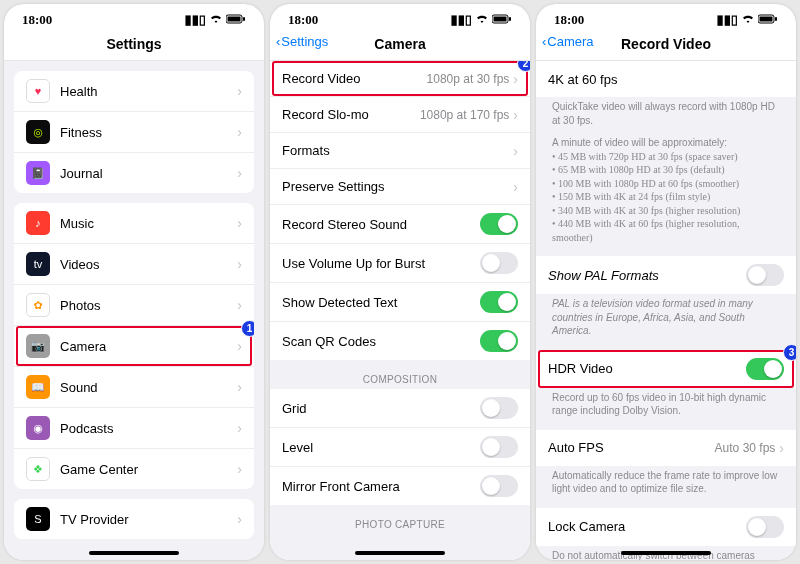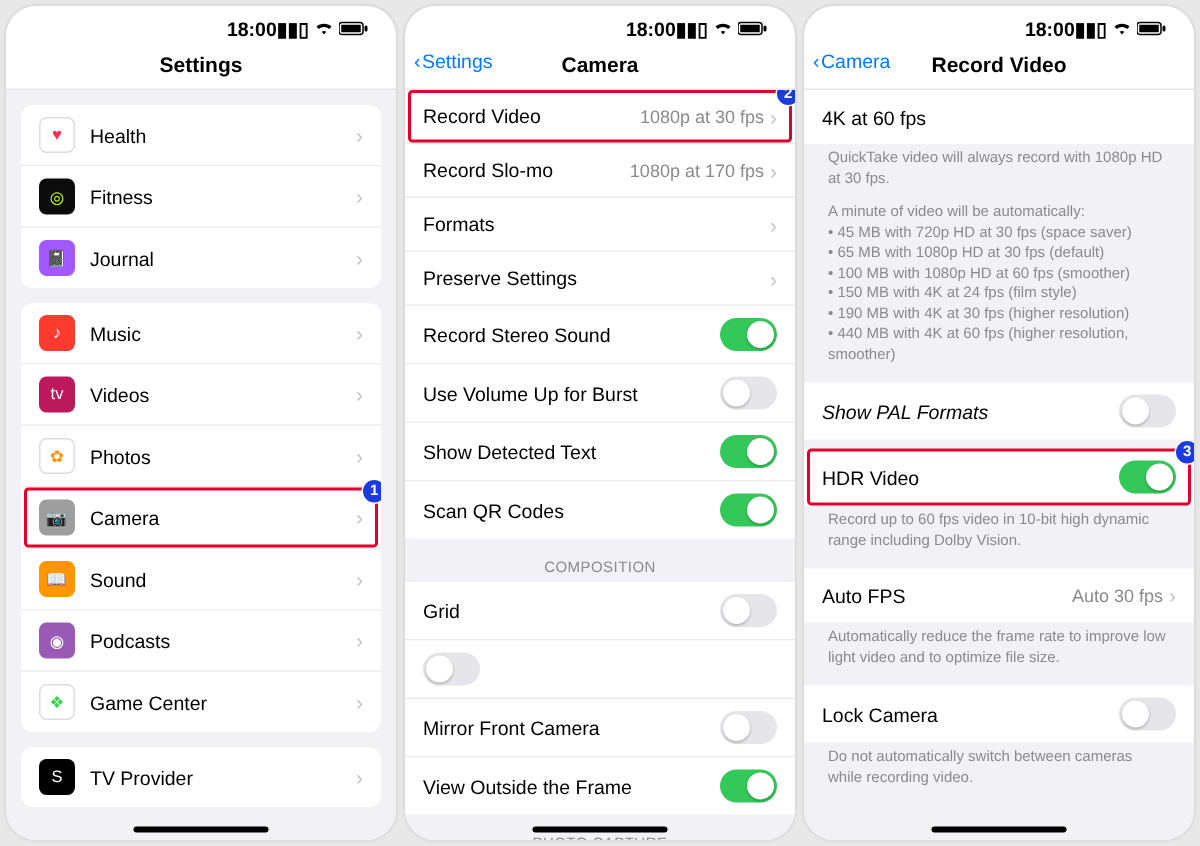--- a/index.html
+++ b/index.html
@@ -19,25 +19,26 @@
     border-radius: 20px;
     flex: 1;
     display: flex;
     flex-direction: column;
     overflow: hidden;
     position: relative;
     box-shadow: 0 0 3px rgba(0,0,0,0.15);
   }
   .status-bar {
     display: flex;
-    justify-content: flex-end;
+    justify-content: space-between;
     align-items: center;
     padding: 8px 18px 4px;
     font-weight: 600;
     font-size: 13px;
+    font-family: Liberation Serif, serif;
   }
   .status-icons { display:flex; gap:3px; align-items:center; }
   .nav-bar {
     display: flex;
     align-items: center;
     justify-content: center;
     position: relative;
     padding: 4px 10px 8px;
     border-bottom: 1px solid #e5e5e5;
   }
@@ -86,21 +87,21 @@
   .badge-num {
     position:absolute; width:17px; height:17px; border-radius:50%;
     background:#1a3be0; color:#fff; font-size:10px; font-weight:700;
     display:flex; align-items:center; justify-content:center;
     border:1.5px solid #fff; z-index:10;
   }
   .home-ind {
     position:absolute; bottom:5px; left:50%; transform:translateX(-50%);
     width:90px; height:4px; background:#000; border-radius:3px;
   }
-  .bullets { list-style:none; }
+  .bullets { list-style:none;font-family:Liberation Serif, serif; }
   .bullets li::before { content:"• "; }
 </style>
 </head>
 <body>
 
 <div class="phone">
   <div class="status-bar">
     <span>18:00</span>
     <span class="status-icons">
       <span>▮▮▯</span>
@@ -142,21 +143,21 @@
         </div>
       </div>
       <div class="section">
         <div style="border-radius: 8px; overflow: hidden; margin: 0px 10px;">
           <div class="row">
             <div class="icon-wrap" style="background: rgb(255, 59, 48); color: rgb(255, 255, 255); border: none; font-size: 11px;">♪</div>
             <span class="label">Music</span>
             <span class="chev">›</span>
           </div>
           <div class="row">
-            <div class="icon-wrap" style="background: #be185d; color: rgb(255, 255, 255); border: none; font-size: 11px;">tv</div>
+            <div class="icon-wrap" style="background: #0f172a; color: rgb(255, 255, 255); border: none; font-size: 11px;">tv</div>
             <span class="label">Videos</span>
             <span class="chev">›</span>
           </div>
           <div class="row">
             <div class="icon-wrap" style="background: rgb(255, 255, 255); color: rgb(255, 149, 0); border: 1px solid rgb(221, 221, 221); font-size: 11px;">✿</div>
             <span class="label">Photos</span>
             <span class="chev">›</span>
           </div>
           <div class="row">
             <div class="icon-wrap" style="background: rgb(158, 158, 158); color: rgb(51, 51, 51); border: none; font-size: 11px;">📷</div>
@@ -259,29 +260,26 @@
         </div>
       </div>
       <div class="section">
         <div class="section-header">COMPOSITION</div>
         <div>
           <div class="row">
             <span class="label">Grid</span>
             <div class="toggle"></div>
           </div>
           <div class="row">
+            <span class="label">Level</span>
             <div class="toggle"></div>
           </div>
           <div class="row">
             <span class="label">Mirror Front Camera</span>
             <div class="toggle"></div>
-          </div>
-          <div class="row">
-            <span class="label">View Outside the Frame</span>
-            <div class="toggle on"></div>
           </div>
         </div>
       </div>
       <div class="section">
         <div class="section-header">PHOTO CAPTURE</div>
       </div>
     </div>
   <div class="home-ind"></div>
 </div>
 
@@ -308,37 +306,38 @@
     <span class="nav-title">Record Video</span>
   </div>
   <div class="content" id="p3-content">
       <div>
         <div class="row">
           <span class="label">4K at 60 fps</span>
         </div>
       </div>
       <div class="footer-text">QuickTake video will always record with 1080p HD at 30 fps.</div>
       <div class="footer-text">
-        <div>A minute of video will be automatically:</div>
+        <div>A minute of video will be approximately:</div>
         <ul class="bullets">
           <li>45 MB with 720p HD at 30 fps (space saver)</li>
           <li>65 MB with 1080p HD at 30 fps (default)</li>
           <li>100 MB with 1080p HD at 60 fps (smoother)</li>
           <li>150 MB with 4K at 24 fps (film style)</li>
-          <li>190 MB with 4K at 30 fps (higher resolution)</li>
+          <li>340 MB with 4K at 30 fps (higher resolution)</li>
           <li>440 MB with 4K at 60 fps (higher resolution, smoother)</li>
         </ul>
       </div>
       <div class="section" style="margin-top: 6px; font-style: italic;">
         <div>
           <div class="row">
             <span class="label">Show PAL Formats</span>
             <div class="toggle"></div>
           </div>
         </div>
+        <div class="footer-text">PAL is a television video format used in many countries in Europe, Africa, Asia, and South America.</div>
       </div>
       <div class="section" style="margin-top: 6px;">
         <div>
           <div class="row">
             <span class="label">HDR Video</span>
             <div class="toggle on"></div>
             <div class="highlight" style="inset: 0px 2px;"></div>
             <div class="badge-num" style="right: -4px; top: -6px;">3</div>
           </div>
         </div>

